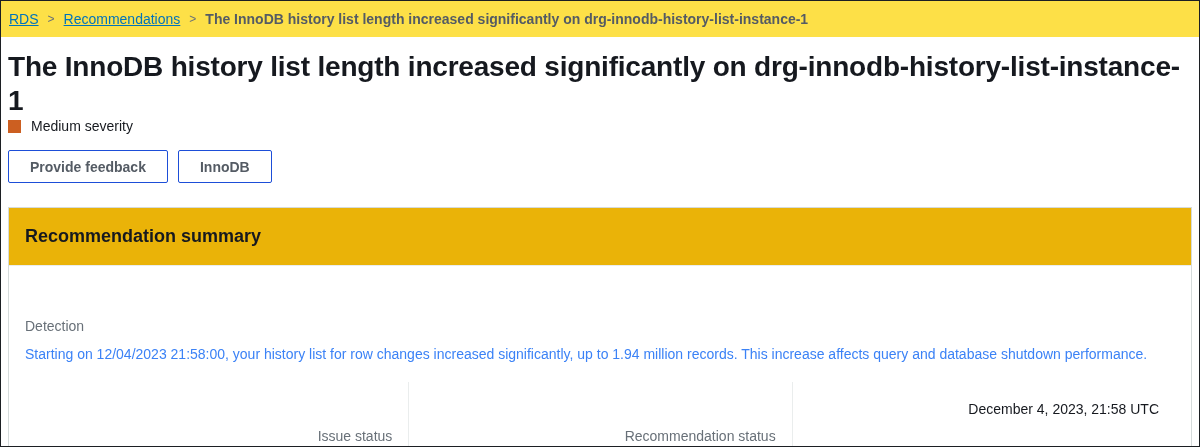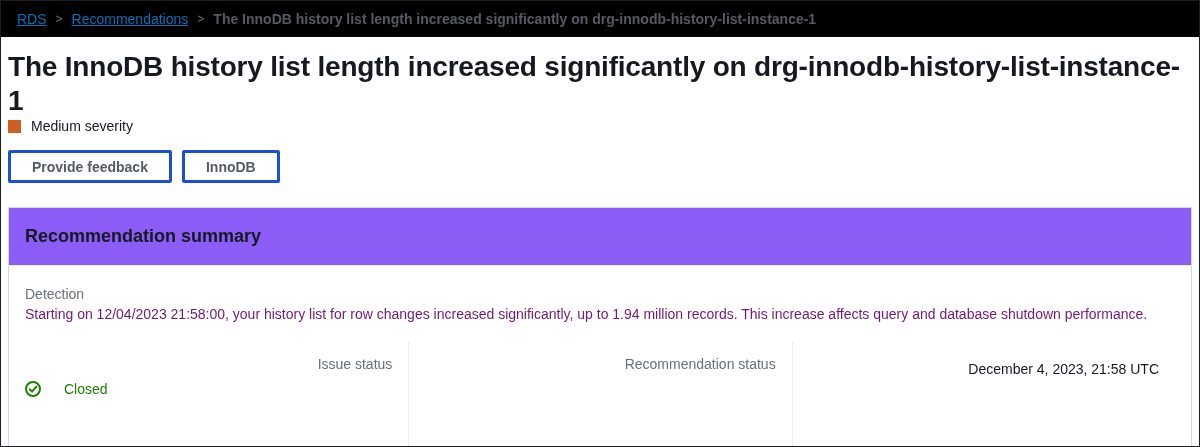--- a/index.html
+++ b/index.html
@@ -10,24 +10,24 @@
     width:1200px; height:447px;
   }
   .frame {
     width:1200px; height:447px;
     border:1px solid #1c1f23;
     background:#ffffff;
     overflow:hidden;
   }
   
   .crumb-bar {
-    background:#000000;
+    background:#fde047;
     height:36px;
     display:flex; align-items:center;
-    padding:0 16px;
+    padding:0 8px;
     font-size:14px;
     white-space:nowrap; overflow:hidden;
   }
   .crumb-link {
     color:#0073bb; text-decoration:underline; cursor:pointer;
   }
   .crumb-sep { color:#687078; margin:0 9px; font-size:12px; }
   .crumb-current { color:#545b64; font-weight:700; overflow:hidden; text-overflow:ellipsis; }
   
   .main { padding:0 7px; }
@@ -40,44 +40,44 @@
     display:flex; align-items:center;
     font-size:14px; color:#16191f;
   }
   .severity-swatch {
     width:13px; height:13px; background:#cc5f21;
     display:inline-block; margin-right:10px;
   }
   .actions-row { display:flex; gap:10px; margin-top:16px; }
   .btn {
     background:#ffffff;
-    border:3px solid #1d4ed8;
+    border:1px solid #1d4ed8;
     border-radius:2px;
     color:#545b64;
     font-family:inherit;
     font-size:14px; font-weight:700;
     height:33px; padding:0 21px;
     cursor:pointer;
   }
   
   .card {
     margin-top:24px;
     border:1px solid #d5dbdb;
     background:#ffffff;
   }
   .card-header {
-    background:#8b5cf6;
+    background:#eab308;
     border-bottom:1px solid #eaeded;
     padding:18px 16px;
   }
   .card-title { font-size:18px; font-weight:700; color:#16191f; }
   .card-body { padding:18px 16px 0 16px; }
-  .field-label { font-size:14px; color:#687078; line-height:20px; }
+  .field-label { font-size:14px; color:#687078; line-height:20px;margin-top:32px; }
   .detection-text {
-    font-size:14px; color:#701a75; line-height:20px; margin-top:0;
+    font-size:14px; color:#3b82f6; line-height:20px; margin-top:8px;
   }
   .field-grid {
     display:grid;
     grid-template-columns:1fr 1fr 1fr;
     margin-top:18px;
   }
   .field-cell { padding:12px 16px 22px 0;text-align:right; }
   .field-cell.bordered { border-left:1px solid #eaeded; }
   .field-value { font-size:14px; color:#16191f; margin-top:5px; line-height:20px; }
   .field-value.success { color:#1d8102; display:flex; align-items:center; gap:23px; }

